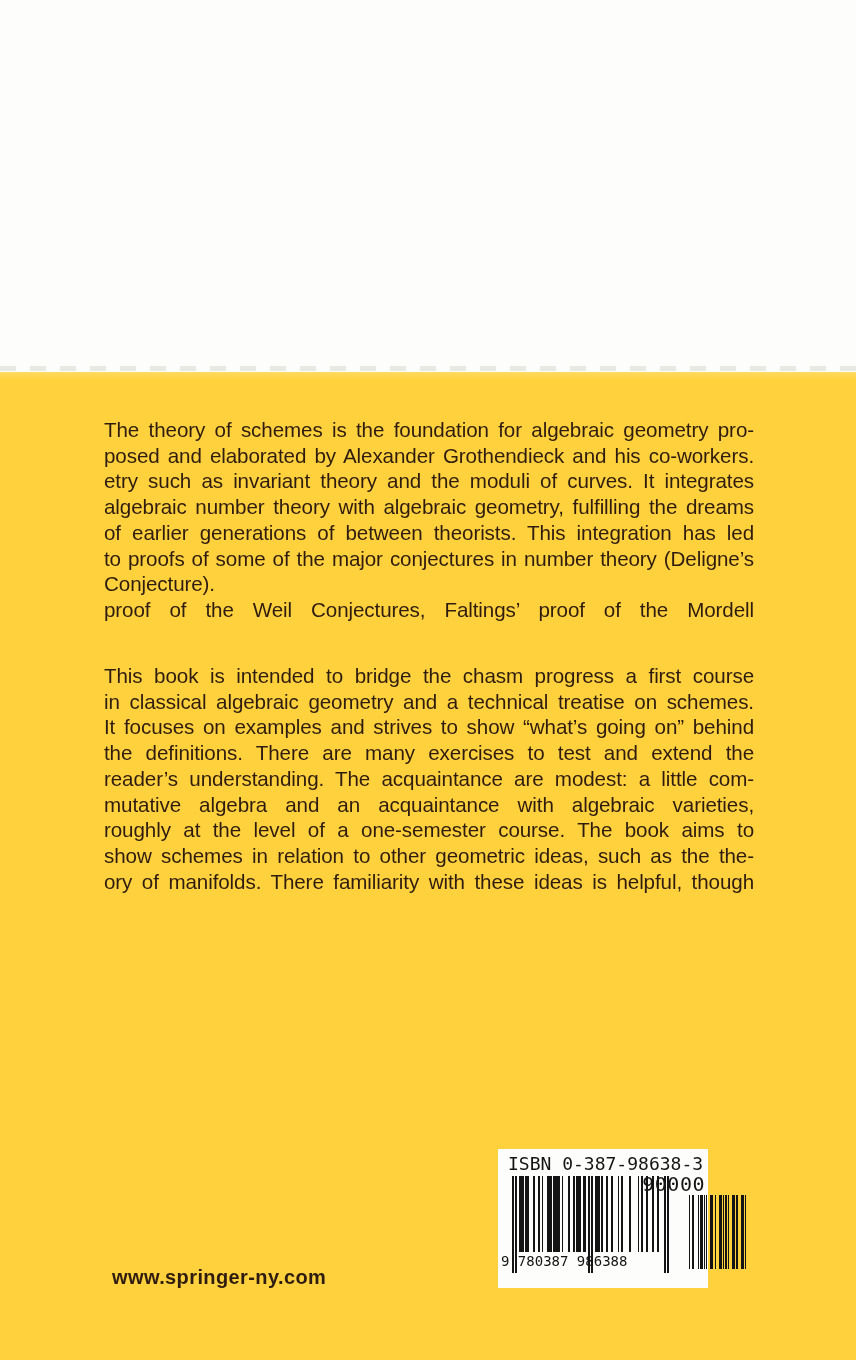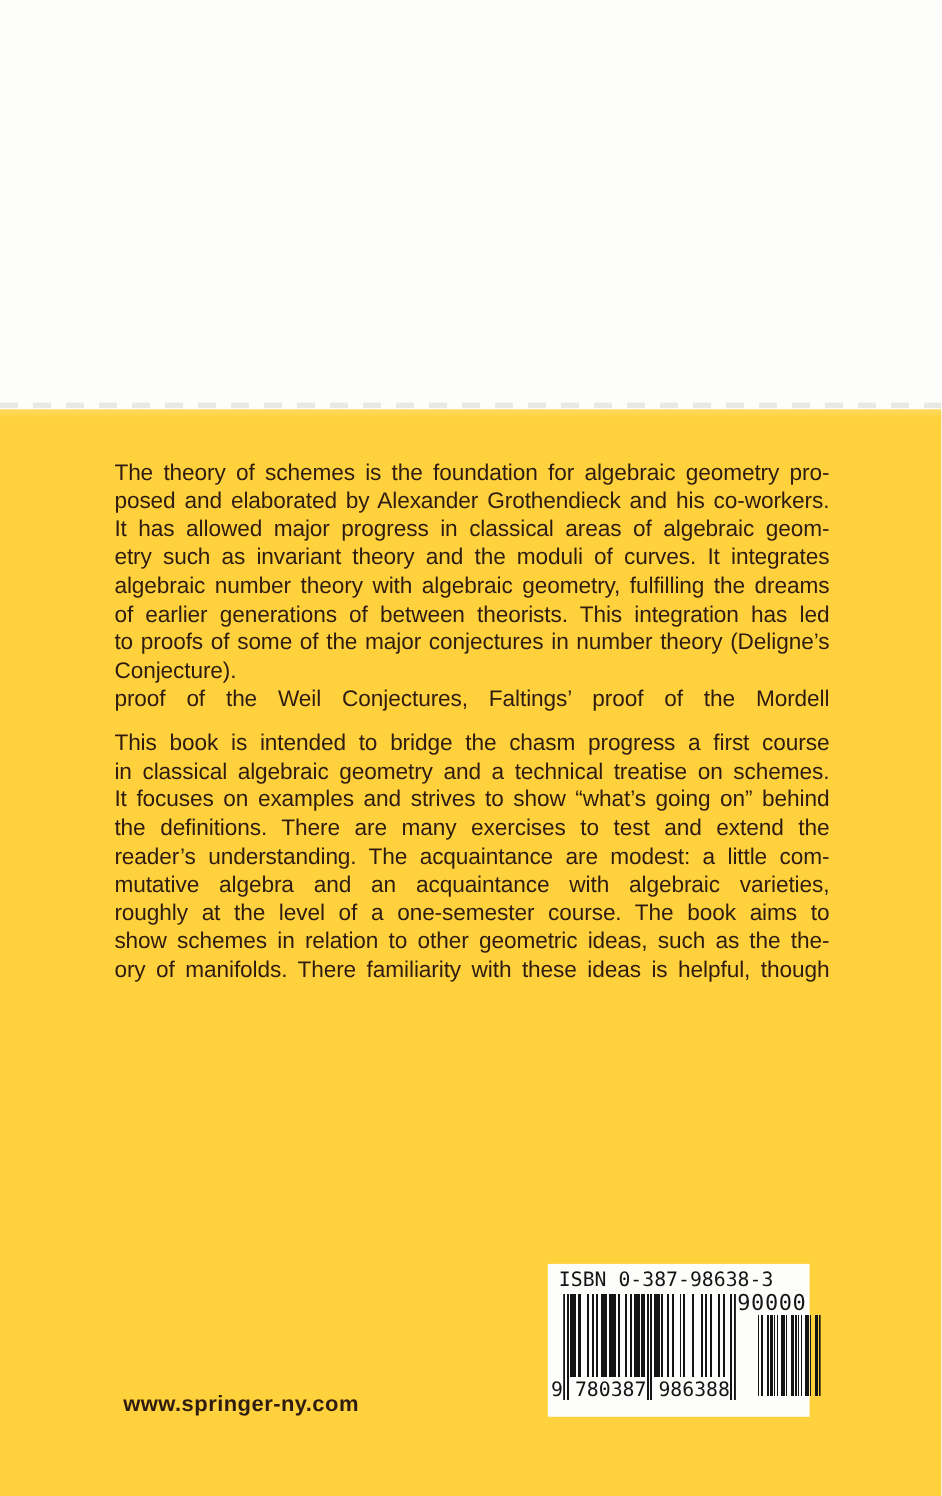--- a/index.html
+++ b/index.html
@@ -31,44 +31,43 @@
   #para1{top:45px;}
   #para2{top:291px;}
   .para .line{text-align:justify;text-align-last:justify;}
   .para .line.last{text-align-last:left;}
   .website{
     position:absolute;left:112px;top:894px;
     font-size:20px;font-weight:bold;letter-spacing:0.4px;
     color:var(--text-brown);
   }
   .barcode-panel{
-    position:absolute;left:498px;top:777px;width:238px;height:139px;
+    position:absolute;left:498px;top:777px;width:210px;height:139px;
     background:var(--panel-white);
   }
   .mono{font-family:"DejaVu Sans Mono",monospace;color:var(--bar-black);}
   .isbn-label{position:absolute;left:10px;top:4px;font-size:18px;white-space:nowrap;}
   .price-code{position:absolute;right:3px;top:23px;font-size:20px;letter-spacing:0.5px;}
   .ean13{position:absolute;left:14px;top:27px;width:157px;height:97px;}
   .ean13 svg,.ean5 svg{display:block;width:100%;height:100%;fill:var(--bar-black);}
-  .ean13-digits{position:absolute;left:3px;top:104px;font-size:18px;white-space:nowrap;}
+  .ean13-digits{position:absolute;left:3px;top:104px;font-size:14px;white-space:nowrap;}
   .ean5{position:absolute;left:190px;top:46px;width:58px;height:74px;}
 </style>
 </head>
 <body>
 
 <div id="page">
 
   <div class="fold-line"></div>
 
   <div class="cover">
 
     <div class="para" id="para1">
         <div class="line">The theory of schemes is the foundation for algebraic geometry pro-</div>
         <div class="line">posed and elaborated by Alexander Grothendieck and his co-workers.</div>
-        <div class="line">It has allowed major progress in classical areas of algebraic geom-</div>
         <div class="line">etry such as invariant theory and the moduli of curves. It integrates</div>
         <div class="line">algebraic number theory with algebraic geometry, fulfilling the dreams</div>
         <div class="line">of earlier generations of between theorists. This integration has led</div>
         <div class="line">to proofs of some of the major conjectures in number theory (Deligne’s</div>
         <div class="line last">Conjecture).</div>
         <div class="line">proof of the Weil Conjectures, Faltings’ proof of the Mordell</div>
       </div>
 
     <div class="para" id="para2">
         <div class="line">This book is intended to bridge the chasm progress a first course</div>

